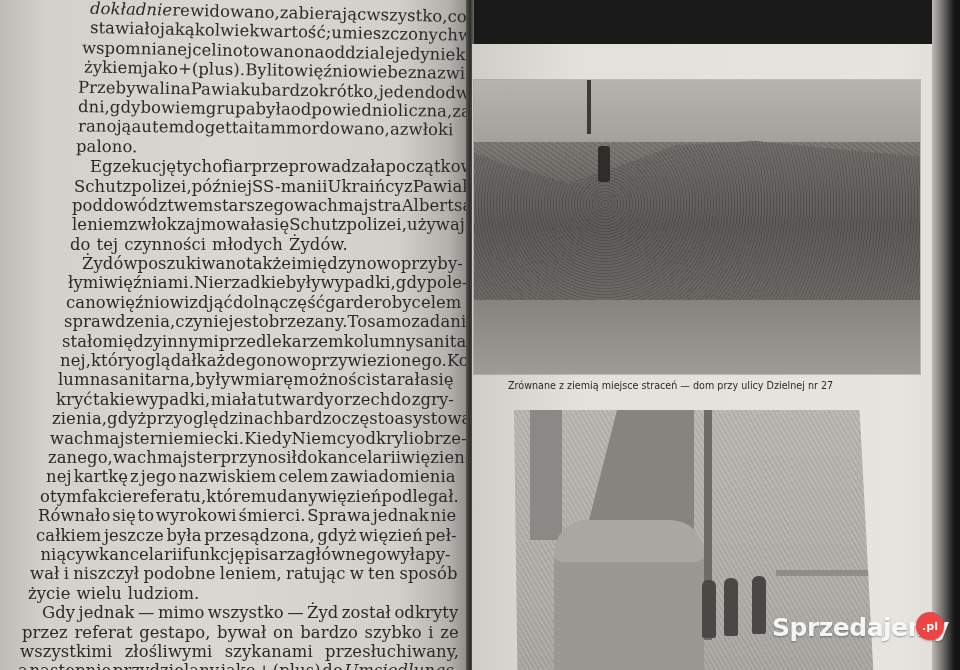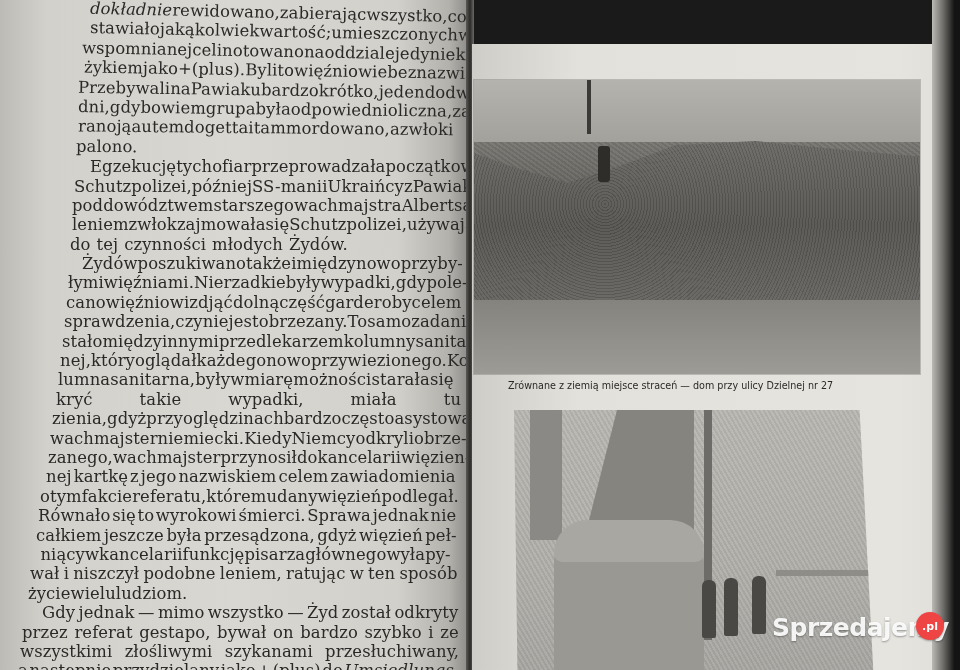--- a/index.html
+++ b/index.html
@@ -298,21 +298,21 @@
       <div class="line" style="padding-left: 48px; padding-right: 6.4px;">
         <span class="w">lumna</span>
         <span class="w">sanitarna,</span>
         <span class="w">były</span>
         <span class="w">w</span>
         <span class="w">miarę</span>
         <span class="w">możności</span>
         <span class="w">starała</span>
         <span class="w">się</span>
       </div>
-      <div class="line" style="padding-left: 46px; padding-right: 6px; gap: 47px;">
+      <div class="line" style="padding-left: 46px; padding-right: 6px;">
         <span class="w">kryć</span>
         <span class="w">takie</span>
         <span class="w">wypadki,</span>
         <span class="w">miała</span>
         <span class="w">tu</span>
         <span class="w">twardy</span>
         <span class="w">orzech</span>
         <span class="w">do</span>
         <span class="w">zgry-</span>
       </div>
@@ -392,21 +392,21 @@
         <span class="w">wał</span>
         <span class="w">i</span>
         <span class="w">niszczył</span>
         <span class="w">podobne</span>
         <span class="w">leniem,</span>
         <span class="w">ratując</span>
         <span class="w">w</span>
         <span class="w">ten</span>
         <span class="w">sposób</span>
       </div>
-      <div class="line last" style="padding-left: 18px; padding-right: 2px; gap: 0;">
+      <div class="line last" style="padding-left: 18px; padding-right: 2px; gap: 6px;">
         <span class="w">życie</span>
         <span class="w">wielu</span>
         <span class="w">ludziom.</span>
       </div>
       <div class="line" style="padding-left: 32px; padding-right: 1.6px;">
         <span class="w">Gdy</span>
         <span class="w">jednak</span>
         <span class="w">—</span>
         <span class="w">mimo</span>
         <span class="w">wszystko</span>

